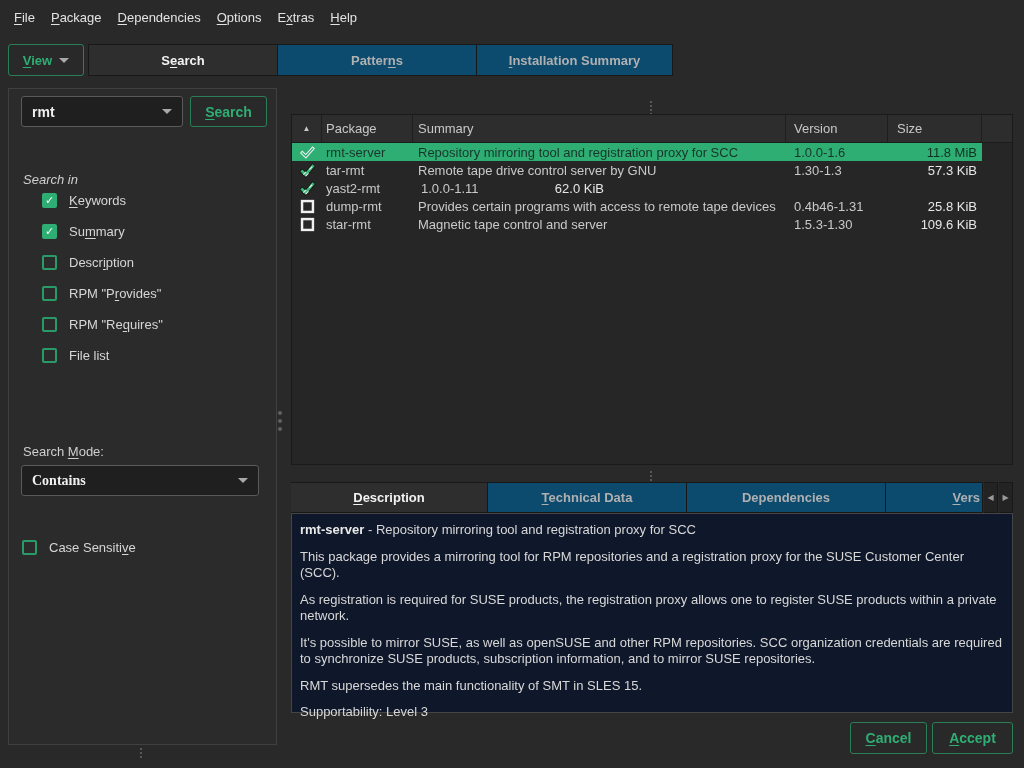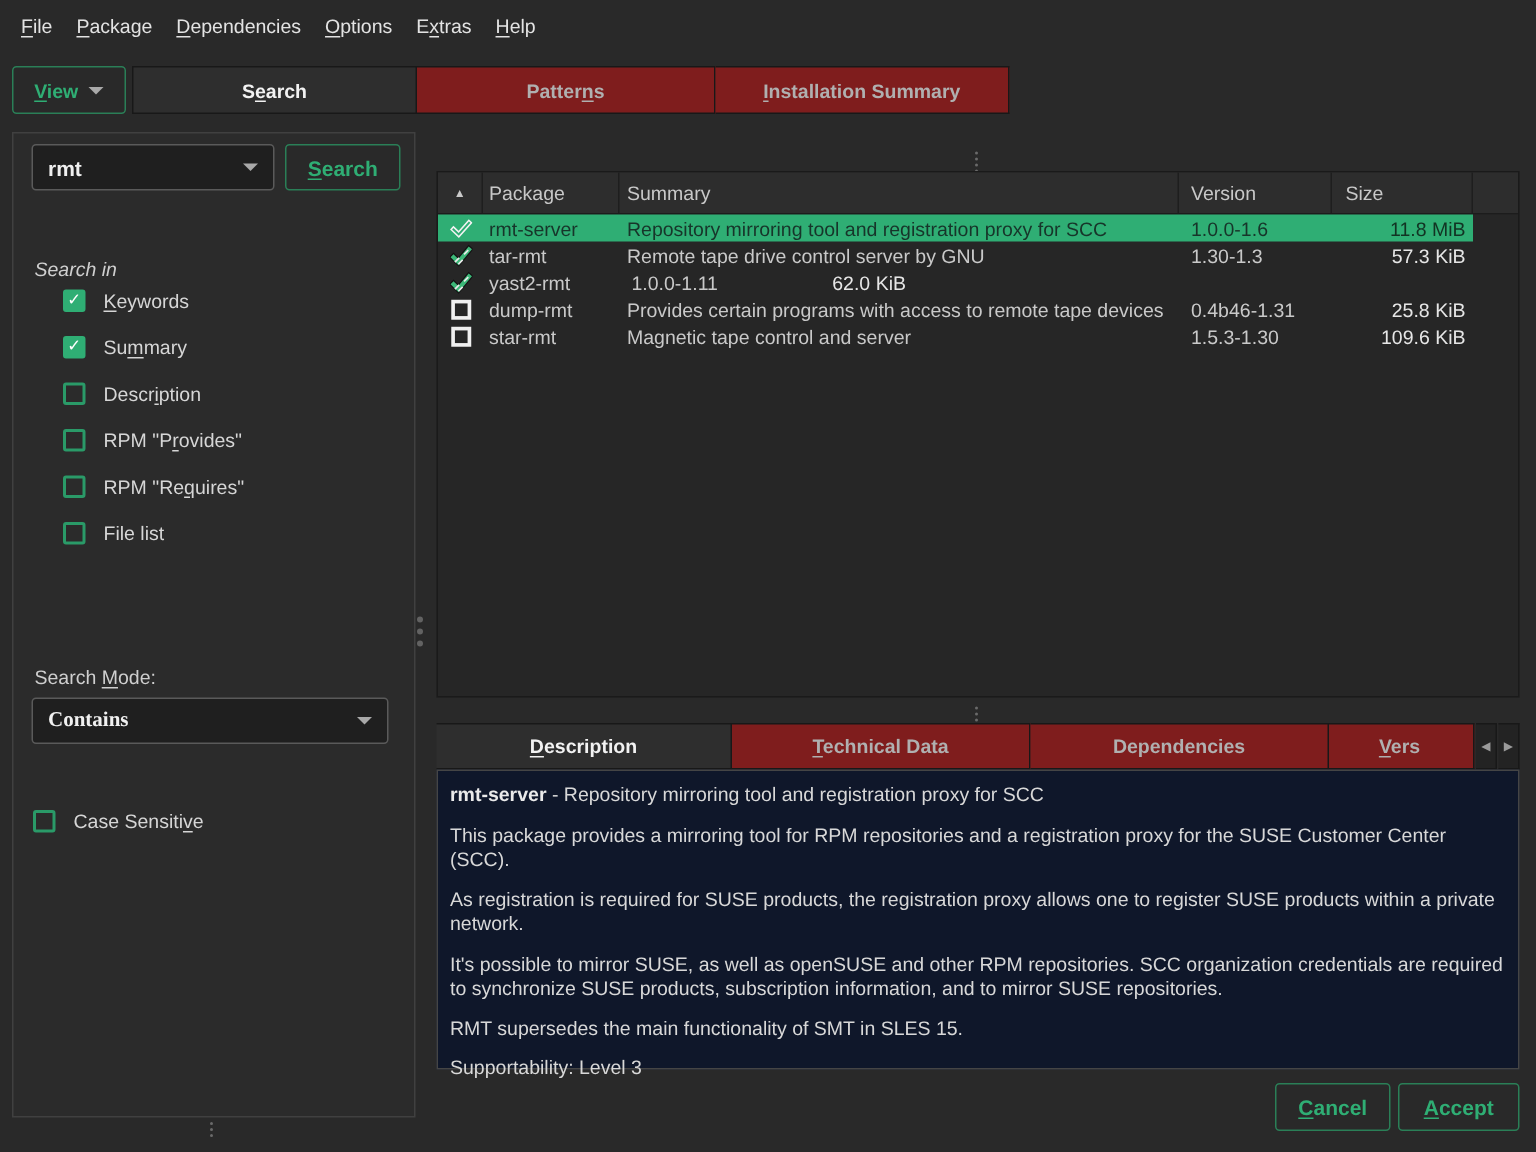--- a/index.html
+++ b/index.html
@@ -14,21 +14,21 @@
   
   .menubar{position:absolute;left:0;top:0;width:100%;height:34px;display:flex;align-items:center;padding-left:6px;box-sizing:border-box;}
   .menu-item{padding:0 8px;color:#e3e3e3;cursor:default;}
 
   
   .view-btn{position:absolute;left:8px;top:44px;width:76px;height:32px;box-sizing:border-box;
     border:1px solid #2a7f57;border-radius:3px;display:flex;align-items:center;justify-content:center;gap:7px;
     color:#2fae74;font-weight:bold;background:#292929;}
   .caret{width:0;height:0;border-left:5px solid transparent;border-right:5px solid transparent;border-top:5px solid #a9a9a9;}
   .main-tabs{position:absolute;left:88px;top:44px;display:flex;height:32px;}
-  .tab{box-sizing:border-box;height:32px;background:#7f1d1d;border:1px solid #181818;border-left-width:0;
+  .tab{box-sizing:border-box;height:32px;background:#0c4a6e;border:1px solid #181818;border-left-width:0;
     display:flex;align-items:center;justify-content:center;color:#b0b0b0;font-weight:bold;}
   .main-tabs .tab:first-child{border-left-width:1px;}
   .tab.active{background:#2e2e2e;color:#f2f2f2;}
   .main-tabs .tab:nth-child(1){width:190px;}
   .main-tabs .tab:nth-child(2){width:199px;}
   .main-tabs .tab:nth-child(3){width:196px;}
 
   
   .search-panel{position:absolute;left:8px;top:88px;width:269px;height:657px;box-sizing:border-box;
     background:#2b2b2b;border:1px solid #404040;}
@@ -84,21 +84,21 @@
   .prow.st-install .ic-install{display:block;}
   .prow.st-autoinstall .ic-autoinstall{display:block;}
   .prow.st-none .ic-none{display:block;}
 
   
   .detail-tabs{position:absolute;left:291px;top:482px;display:flex;height:31px;}
   .detail-tabs .tab{height:31px;}
   .detail-tabs .tab:nth-child(1){width:197px;}
   .detail-tabs .tab:nth-child(2){width:199px;}
   .detail-tabs .tab:nth-child(3){width:199px;}
-  .detail-tabs .tab:nth-child(4){width:97px;overflow:hidden;padding-right:2px;}
+  .detail-tabs .tab:nth-child(4){width:97px;overflow:hidden;justify-content:flex-end;padding-right:2px;}
   .tab-arrow{box-sizing:border-box;width:14px;height:31px;background:#232323;border:1px solid #181818;border-left-width:0;
     display:flex;align-items:center;justify-content:center;color:#9a9a9a;font-size:8px;}
 
   
   .desc-panel{position:absolute;left:291px;top:513px;width:722px;height:200px;box-sizing:border-box;
     background:#0f172a;border:1px solid #454545;padding:8px 8px 0 8px;color:#d8d8d8;line-height:16.5px;}
   .desc-panel p{margin:0 0 10px 0;}
   .desc-panel b{color:#eaeaea;}
 
   

